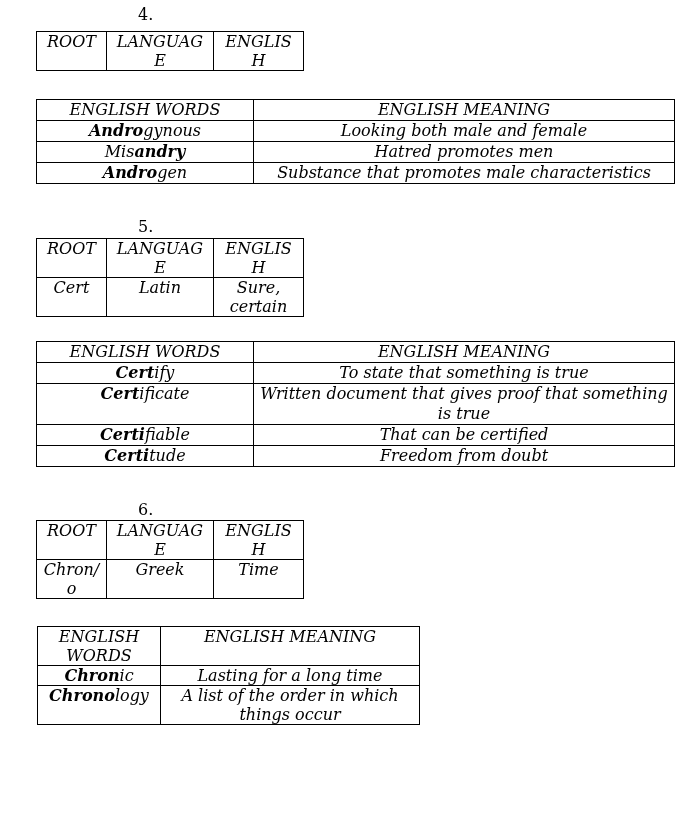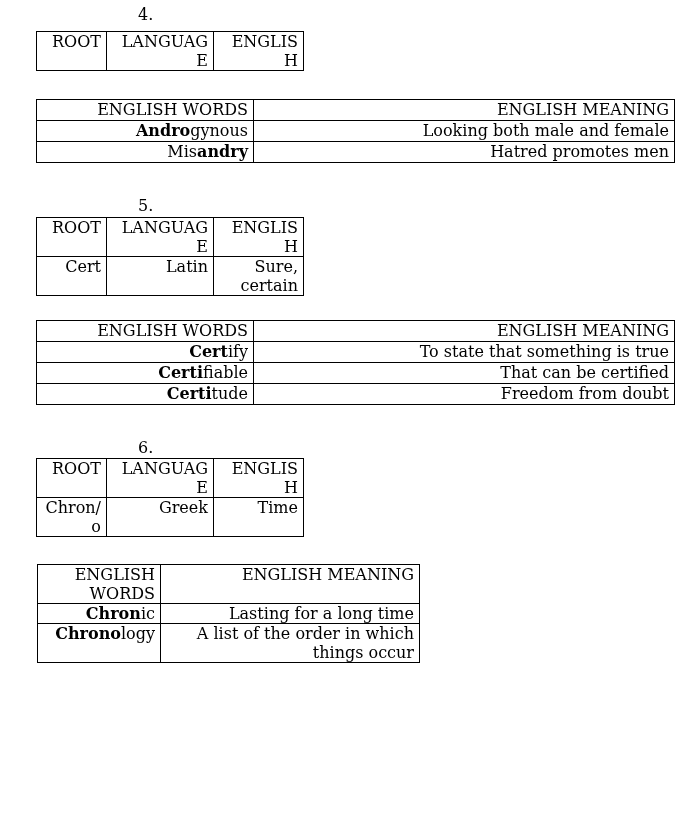--- a/index.html
+++ b/index.html
@@ -26,22 +26,23 @@
   table {
     border-collapse: collapse;
     table-layout: fixed;
     background: #ffffff;
   }
   td {
     border: 1px solid #000000;
     padding: 0 5px;
     vertical-align: top;
     font-weight: normal;
-    text-align: right;
+    text-align: center;
     word-wrap: break-word;
+    font-style: italic;
   }
   b, .bold-seg { font-weight: bold; }
 
   
   .root-table {
     width: 267px;
     margin-left: 36px;
   }
   .root-table td { line-height: 19px; }
   #rootA { margin-top: 6px; }
@@ -103,20 +104,24 @@
       <td>ENGLISH MEANING</td>
     </tr>
     <tr>
       <td><span></span><b>Andro</b><span>gynous</span></td>
       <td>Looking both male and female</td>
     </tr>
     <tr>
       <td><span>Mis</span><b>andry</b><span></span></td>
       <td>Hatred promotes men</td>
     </tr>
+    <tr>
+      <td><span></span><b>Andro</b><span>gen</span></td>
+      <td>Substance that promotes male characteristics</td>
+    </tr>
   </tbody>
 </table>
 
 <div class="sec-num" id="num5"><span>5.</span></div>
 
 <table class="root-table" id="rootB">
   <colgroup>
       <col class="rt-c1">
       <col class="rt-c2">
       <col class="rt-c3">
@@ -143,20 +148,24 @@
   <tbody>
     <tr>
       <td>ENGLISH WORDS</td>
       <td>ENGLISH MEANING</td>
     </tr>
     <tr>
       <td><span></span><b>Cert</b><span>ify</span></td>
       <td>To state that something is true</td>
     </tr>
     <tr>
+      <td><span></span><b>Cert</b><span>ificate</span></td>
+      <td>Written document that gives proof that something is true</td>
+    </tr>
+    <tr>
       <td><span></span><b>Certi</b><span>fiable</span></td>
       <td>That can be certified</td>
     </tr>
     <tr>
       <td><span></span><b>Certi</b><span>tude</span></td>
       <td>Freedom from doubt</td>
     </tr>
   </tbody>
 </table>
 

